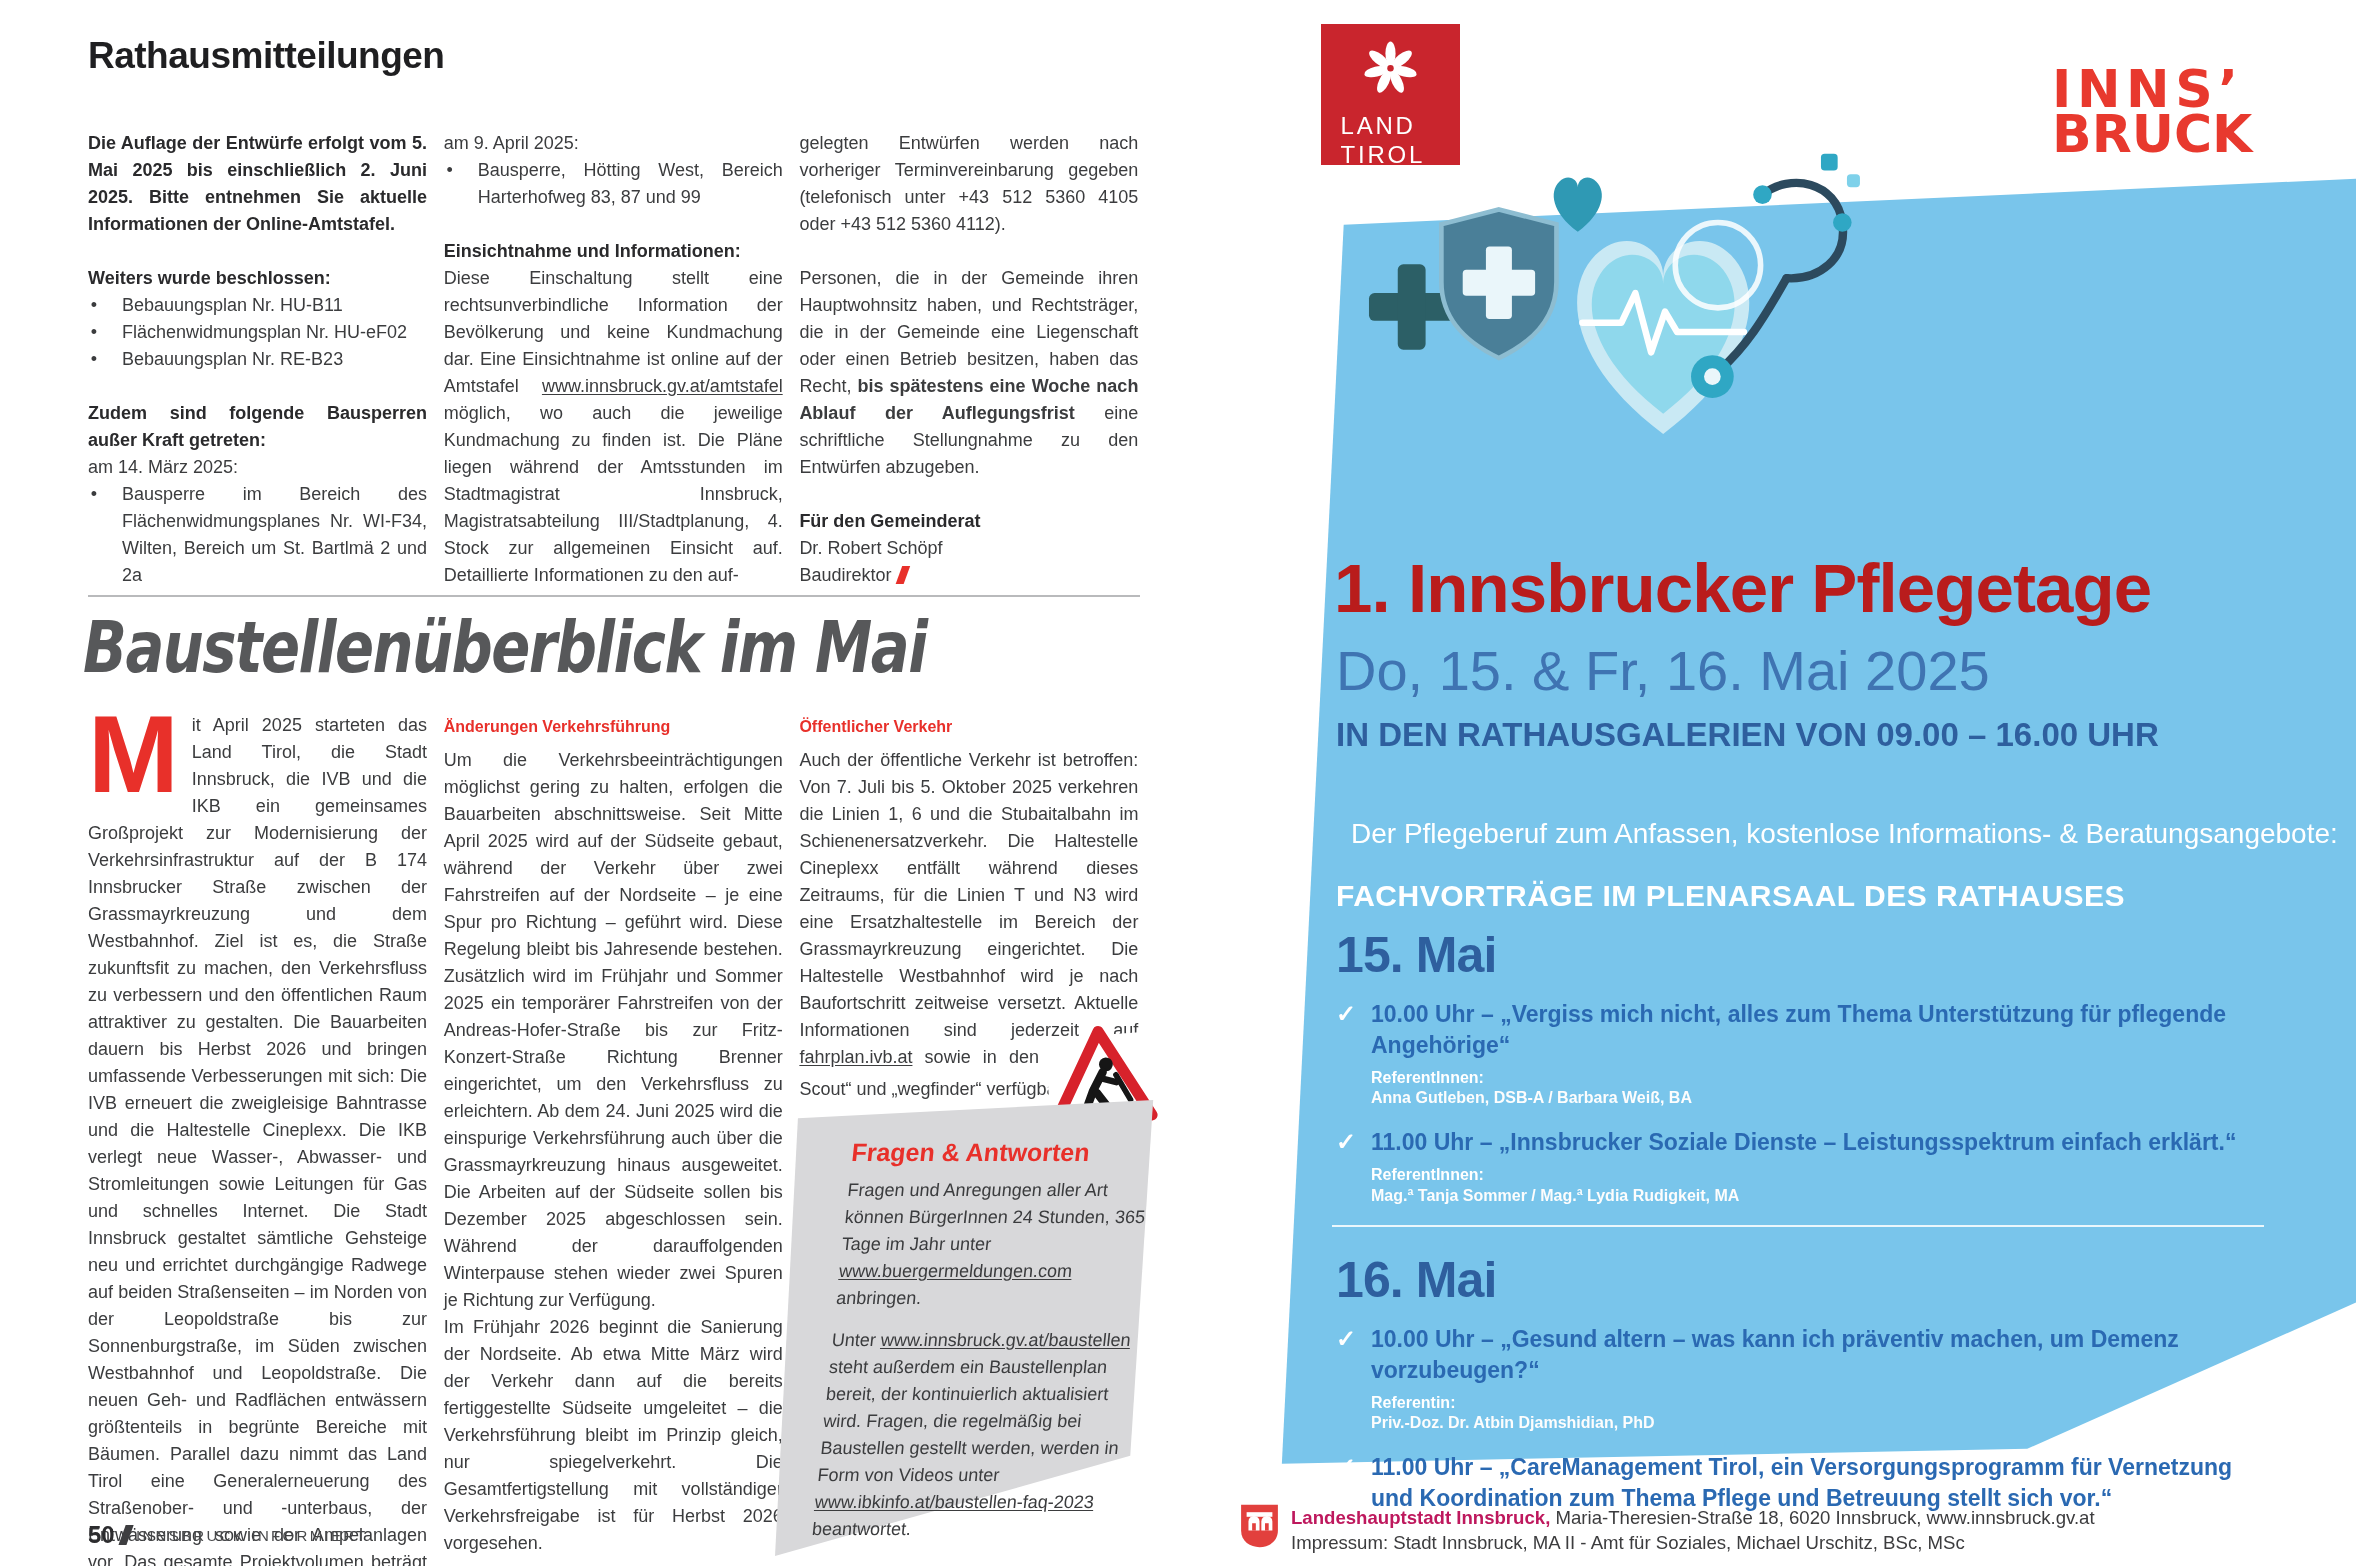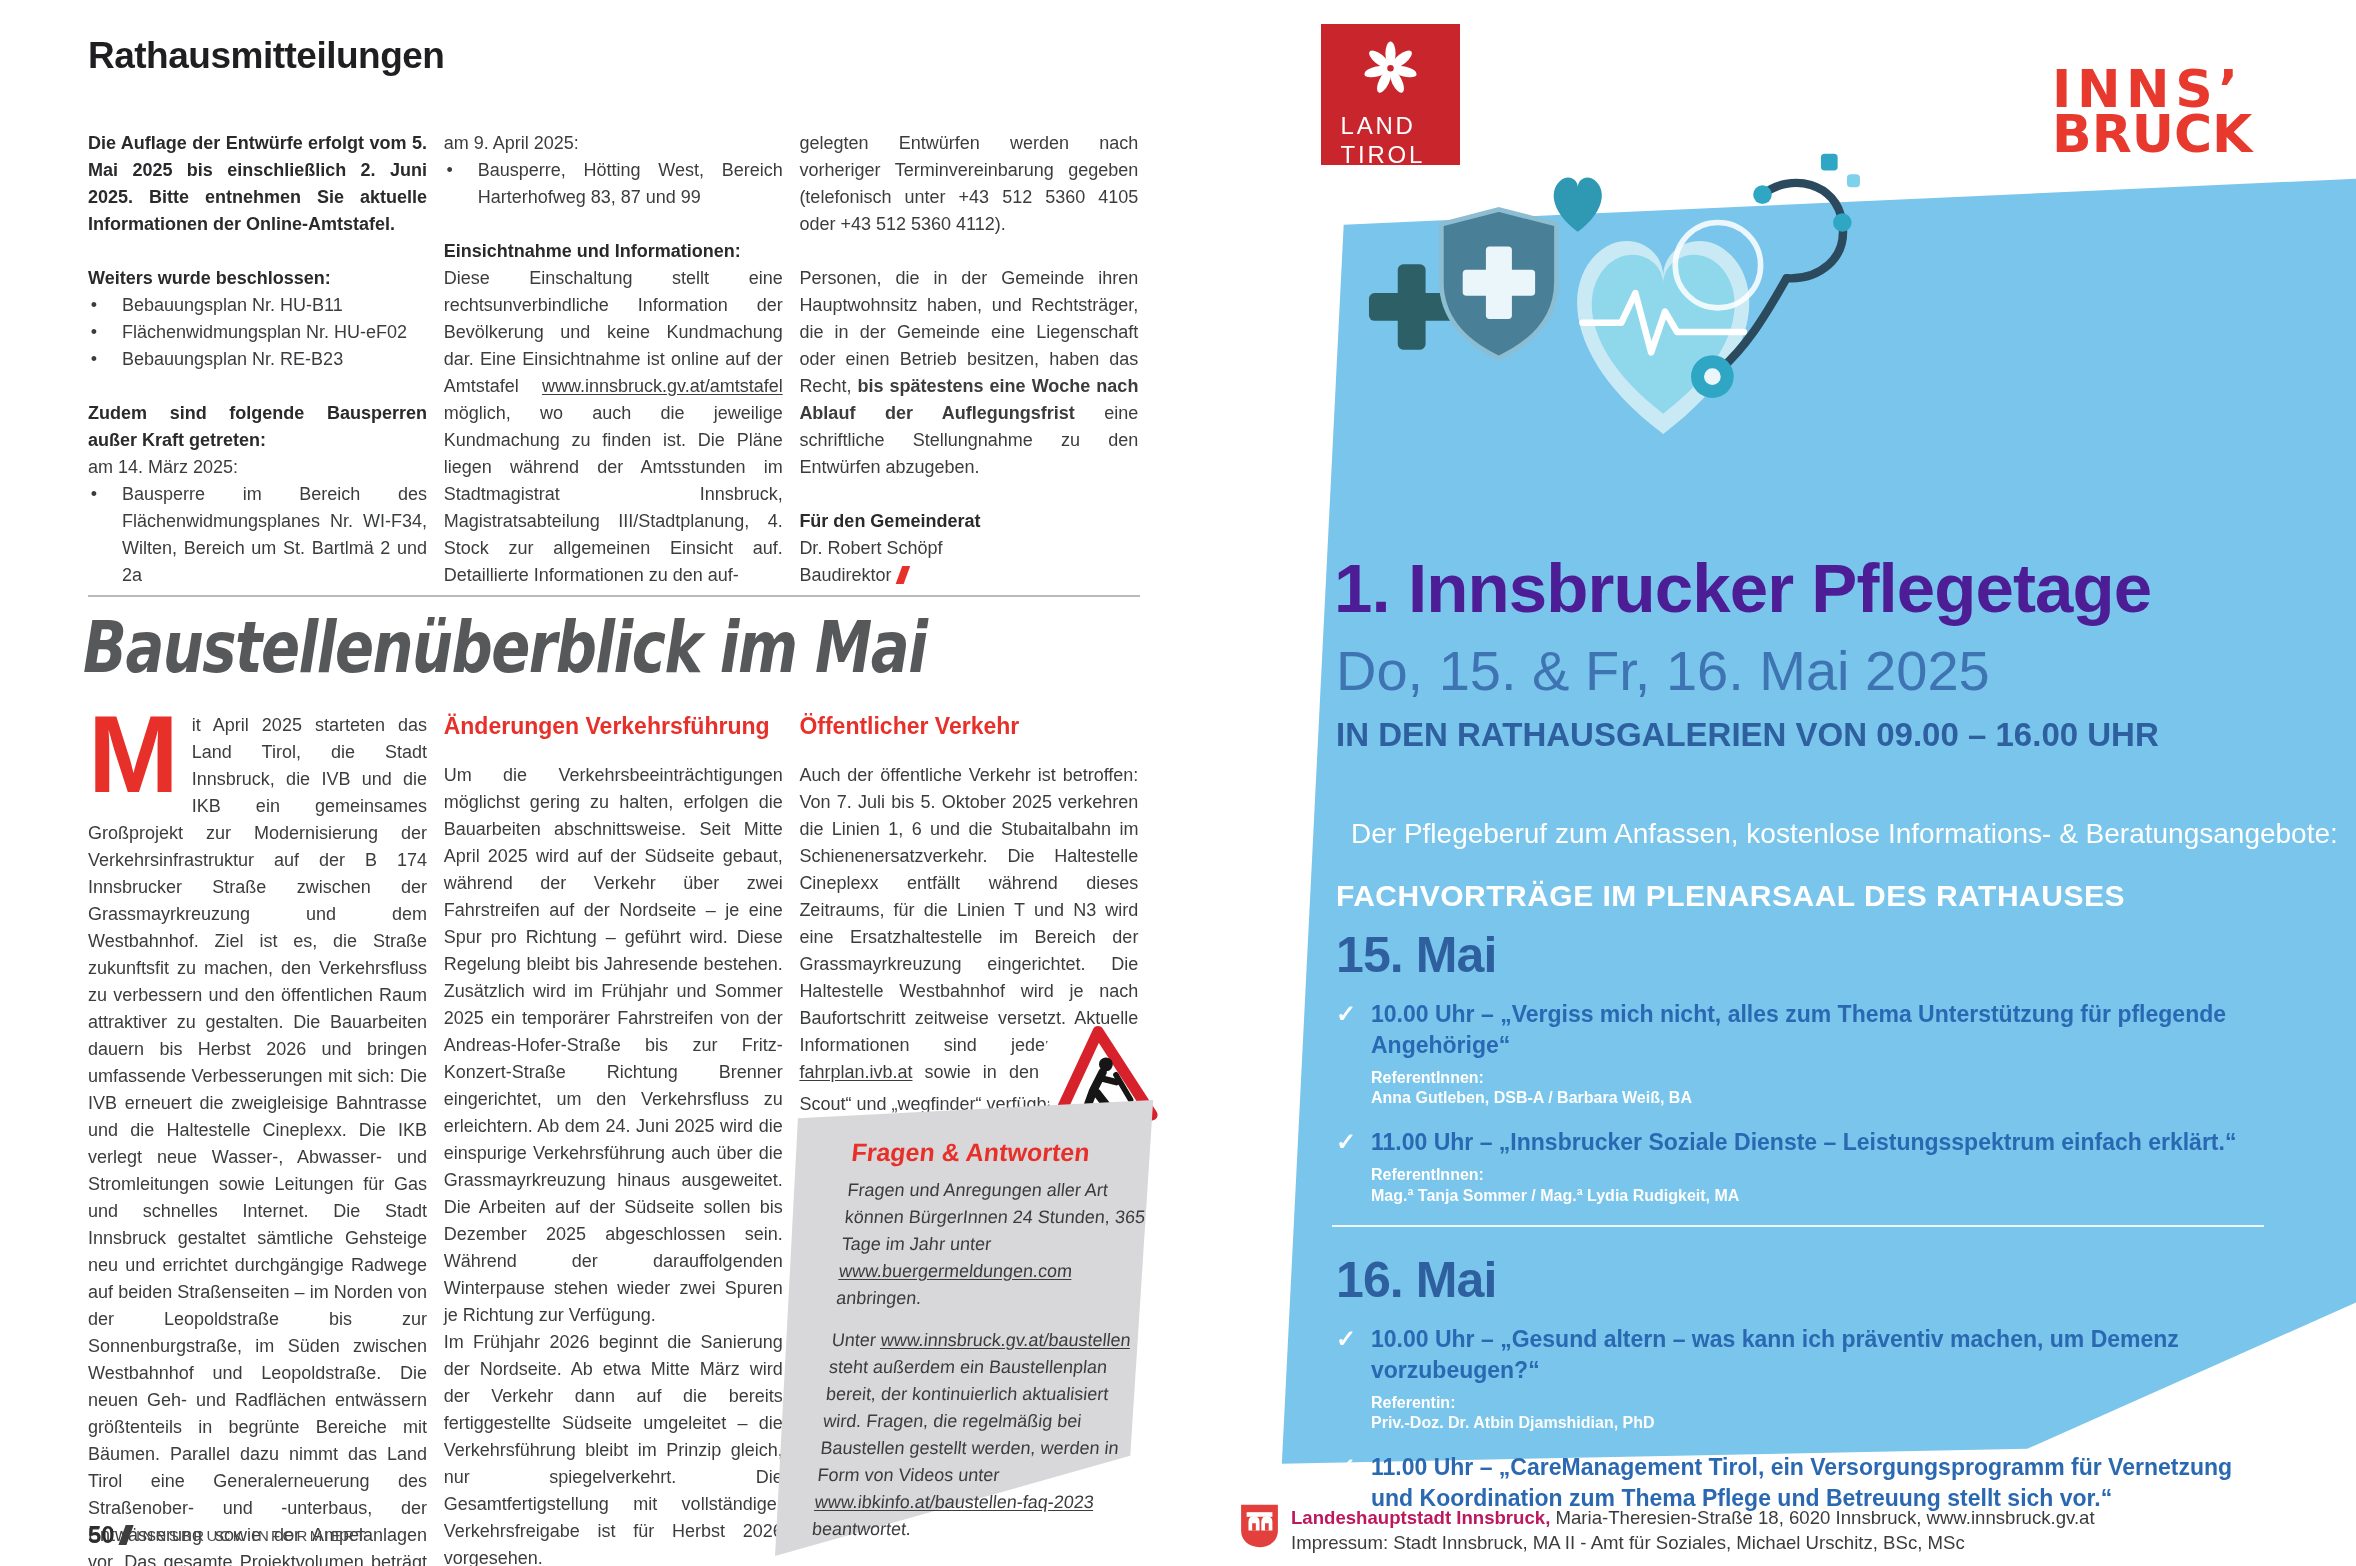--- a/index.html
+++ b/index.html
@@ -28,21 +28,21 @@
   .li .b{flex:0 0 34px;padding-left:2.8px}
   .li .t{flex:1;text-align:justify}
   .rule{position:absolute;left:88px;top:595px;width:1052px;height:1.9px;background:#b9babc}
 
   .bau-headline{position:absolute;left:83px;top:605px;white-space:nowrap}
   .bau-headline span{display:inline-block;transform:scaleX(.8);transform-origin:0 50%;
      font-family:"DejaVu Sans",sans-serif;font-style:italic;font-weight:bold;
      font-size:72px;letter-spacing:-1.9px;color:var(--headline-gray)}
   .dropcap{float:left;font-size:109px;line-height:85px;font-weight:bold;color:var(--red);
            padding-right:13px;font-family:"Liberation Sans",sans-serif}
-  .redhead{font-size:23px;font-weight:bold;color:var(--red);line-height:29px;margin-bottom:21px}
+  .redhead{font-size:16px;font-weight:bold;color:var(--red);line-height:29px;margin-bottom:6px}
 
   .slash{display:inline-block;width:8.3px;height:17.6px;transform:skewX(-20deg);
          vertical-align:-2.8px;margin:0 5.6px 0 7.4px}
   .slash.red{background:var(--red)}
   .slash.dark{background:#3e3e40;height:20.4px;vertical-align:-3.7px}
   sup.mf{font-size:12px;color:#55565a;font-weight:bold;letter-spacing:0.9px}
 
   
   .sign{position:absolute;left:1046px;top:1022px;transform:rotate(-4deg)}
 
@@ -70,21 +70,21 @@
   .land-tirol .txt{position:absolute;left:19.5px;top:87px;font-size:24px;line-height:29px;
       letter-spacing:2.8px}
   .ibk-logo{position:absolute;left:2052px;top:67px;color:#e8392e;
       font-family:"DejaVu Sans",sans-serif;font-weight:bold;font-size:52px;line-height:45px;
       letter-spacing:0}
   .ibk-logo .l1{letter-spacing:5.6px}
 
   .illu{position:absolute;left:1343px;top:137px}
 
   .r-title{position:absolute;left:1334px;top:549px;font-size:69px;font-weight:bold;
-           color:#4c1d95;letter-spacing:-0.9px}
+           color:#b91c1c;letter-spacing:-0.9px}
   .r-sub{position:absolute;left:1336px;top:638px;font-size:56px;color:var(--blue-mid)}
   .r-loc{position:absolute;left:1336px;top:716px;font-size:33px;font-weight:bold;
          color:var(--blue-dark);letter-spacing:0}
   .r-lead{position:absolute;left:1351px;top:818px;font-size:28px;color:#fff}
   .r-section{position:absolute;left:1336px;top:879px;font-size:30px;font-weight:bold;
              color:#fff;letter-spacing:0.5px}
 
   .program{position:absolute;left:1336px;top:926px;width:941px}
   .day{font-size:50px;font-weight:bold;color:var(--blue-dark);margin-bottom:15px;
        letter-spacing:-0.9px}

